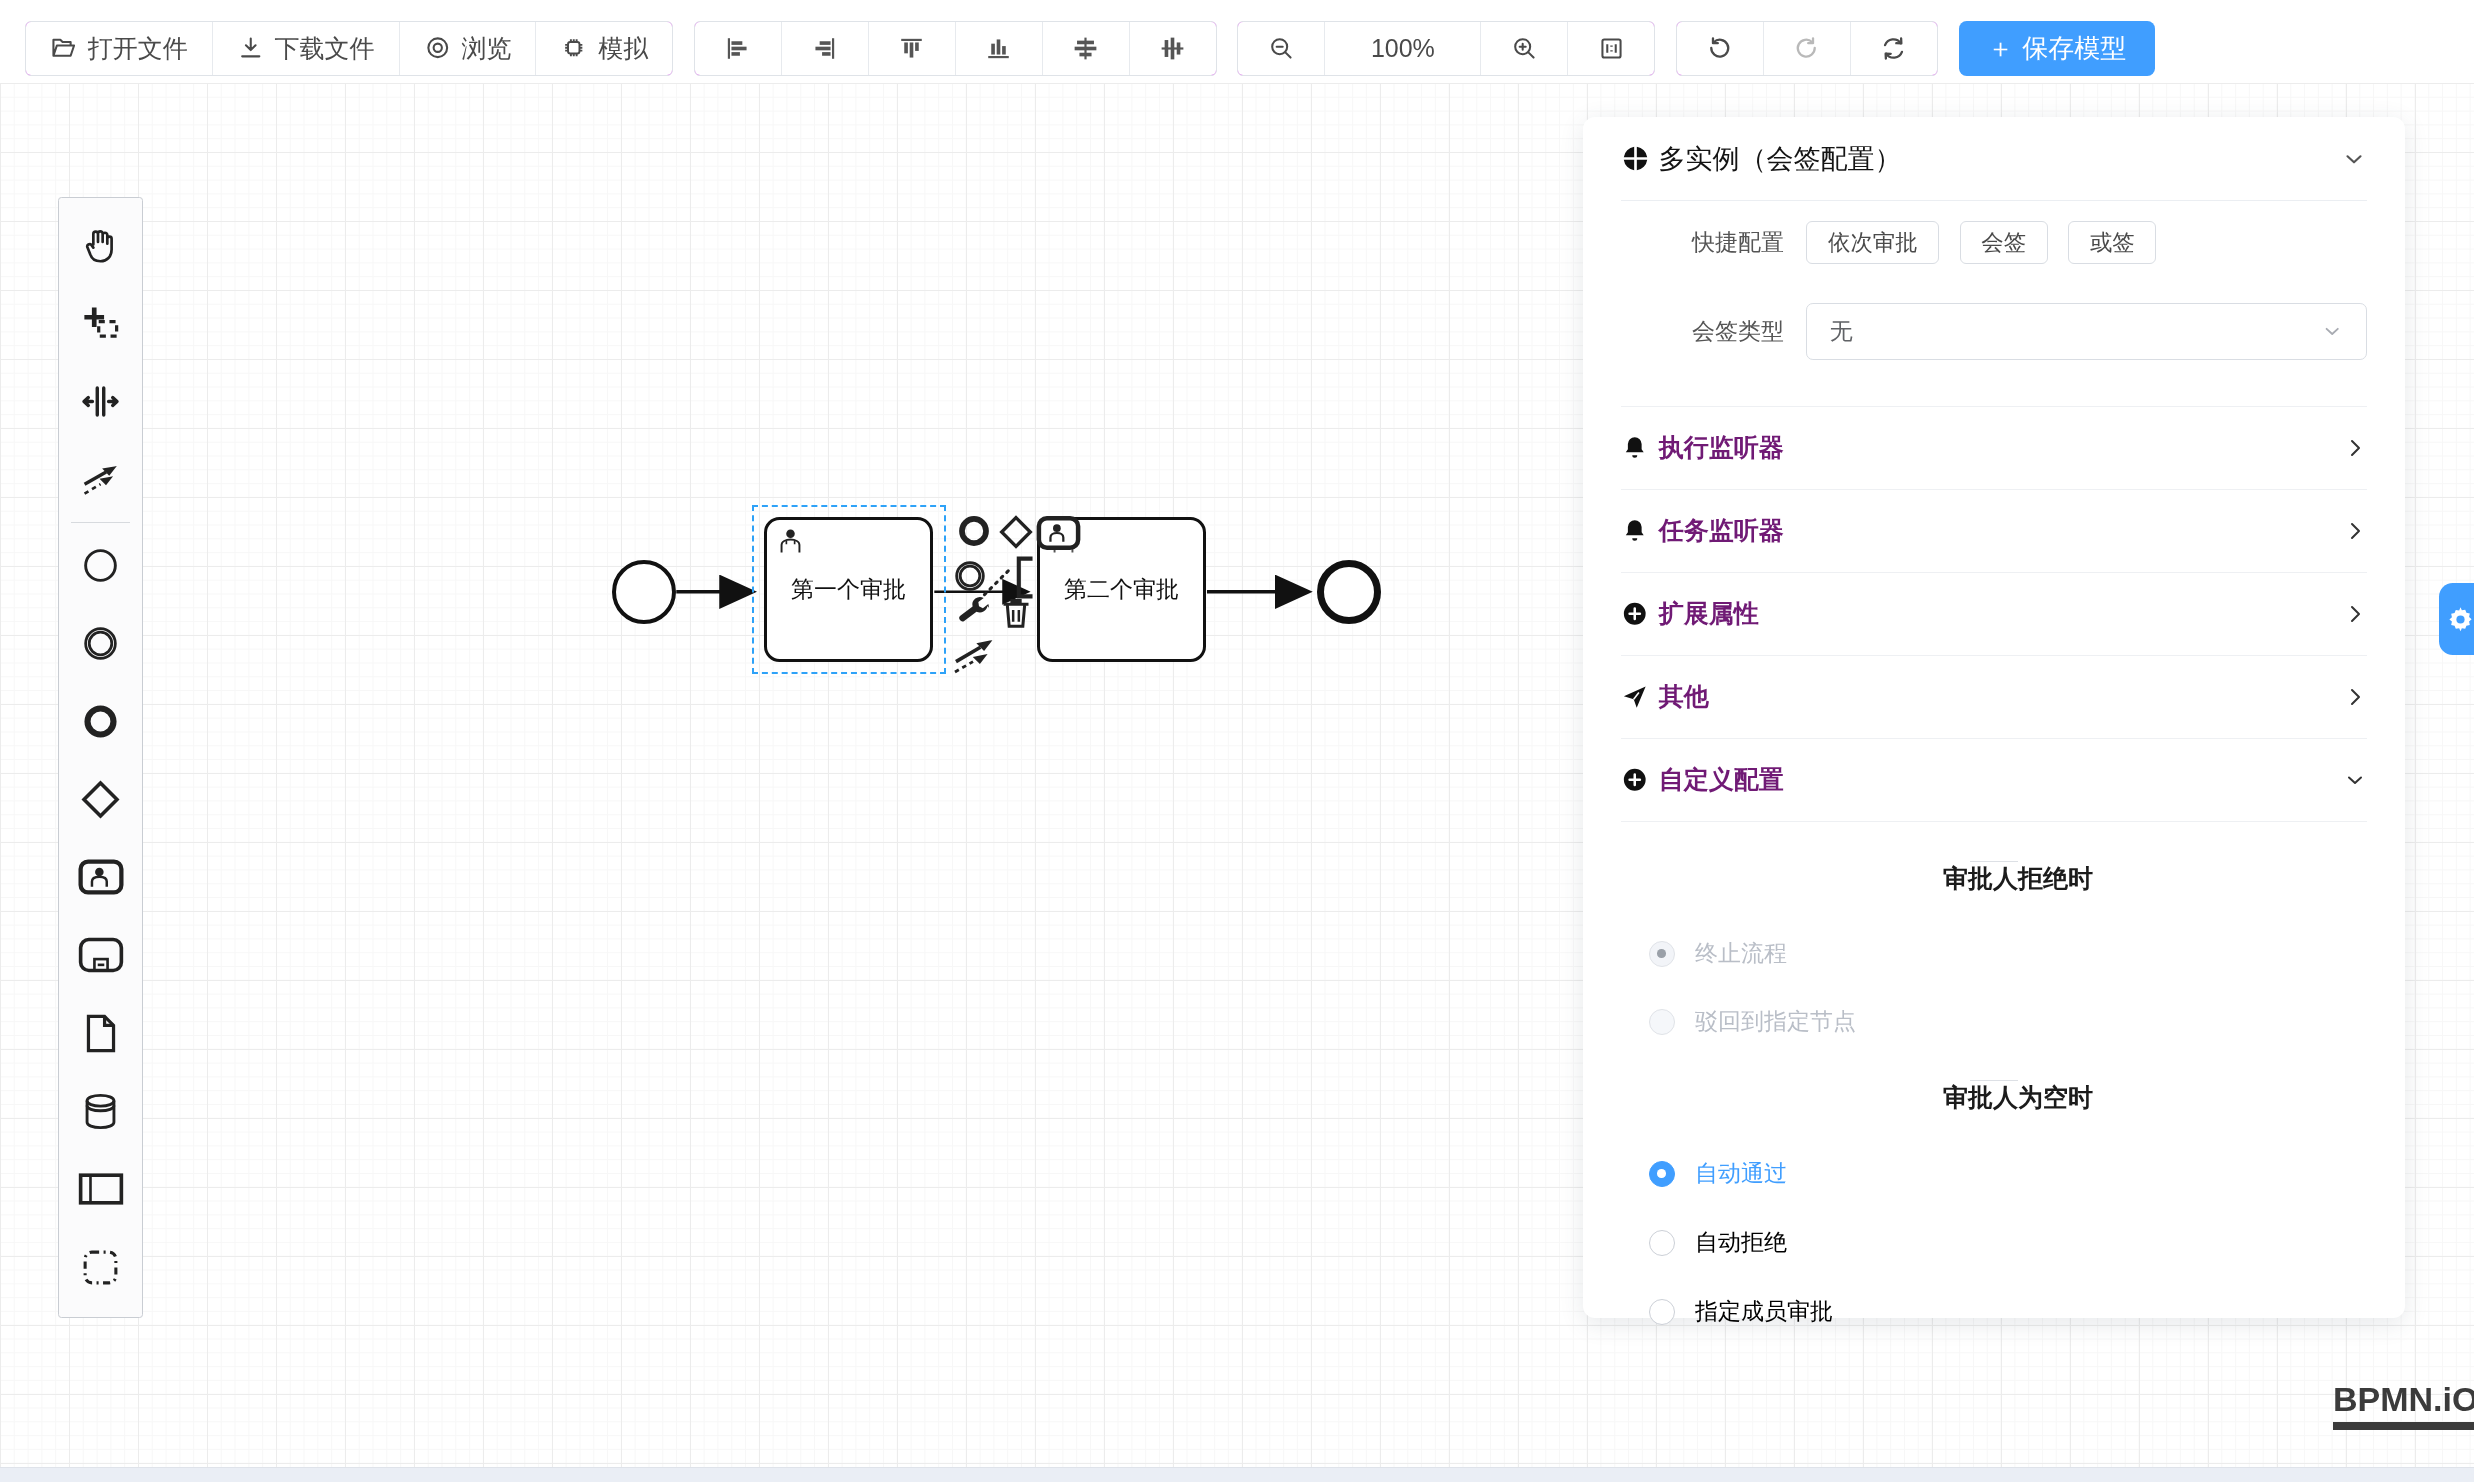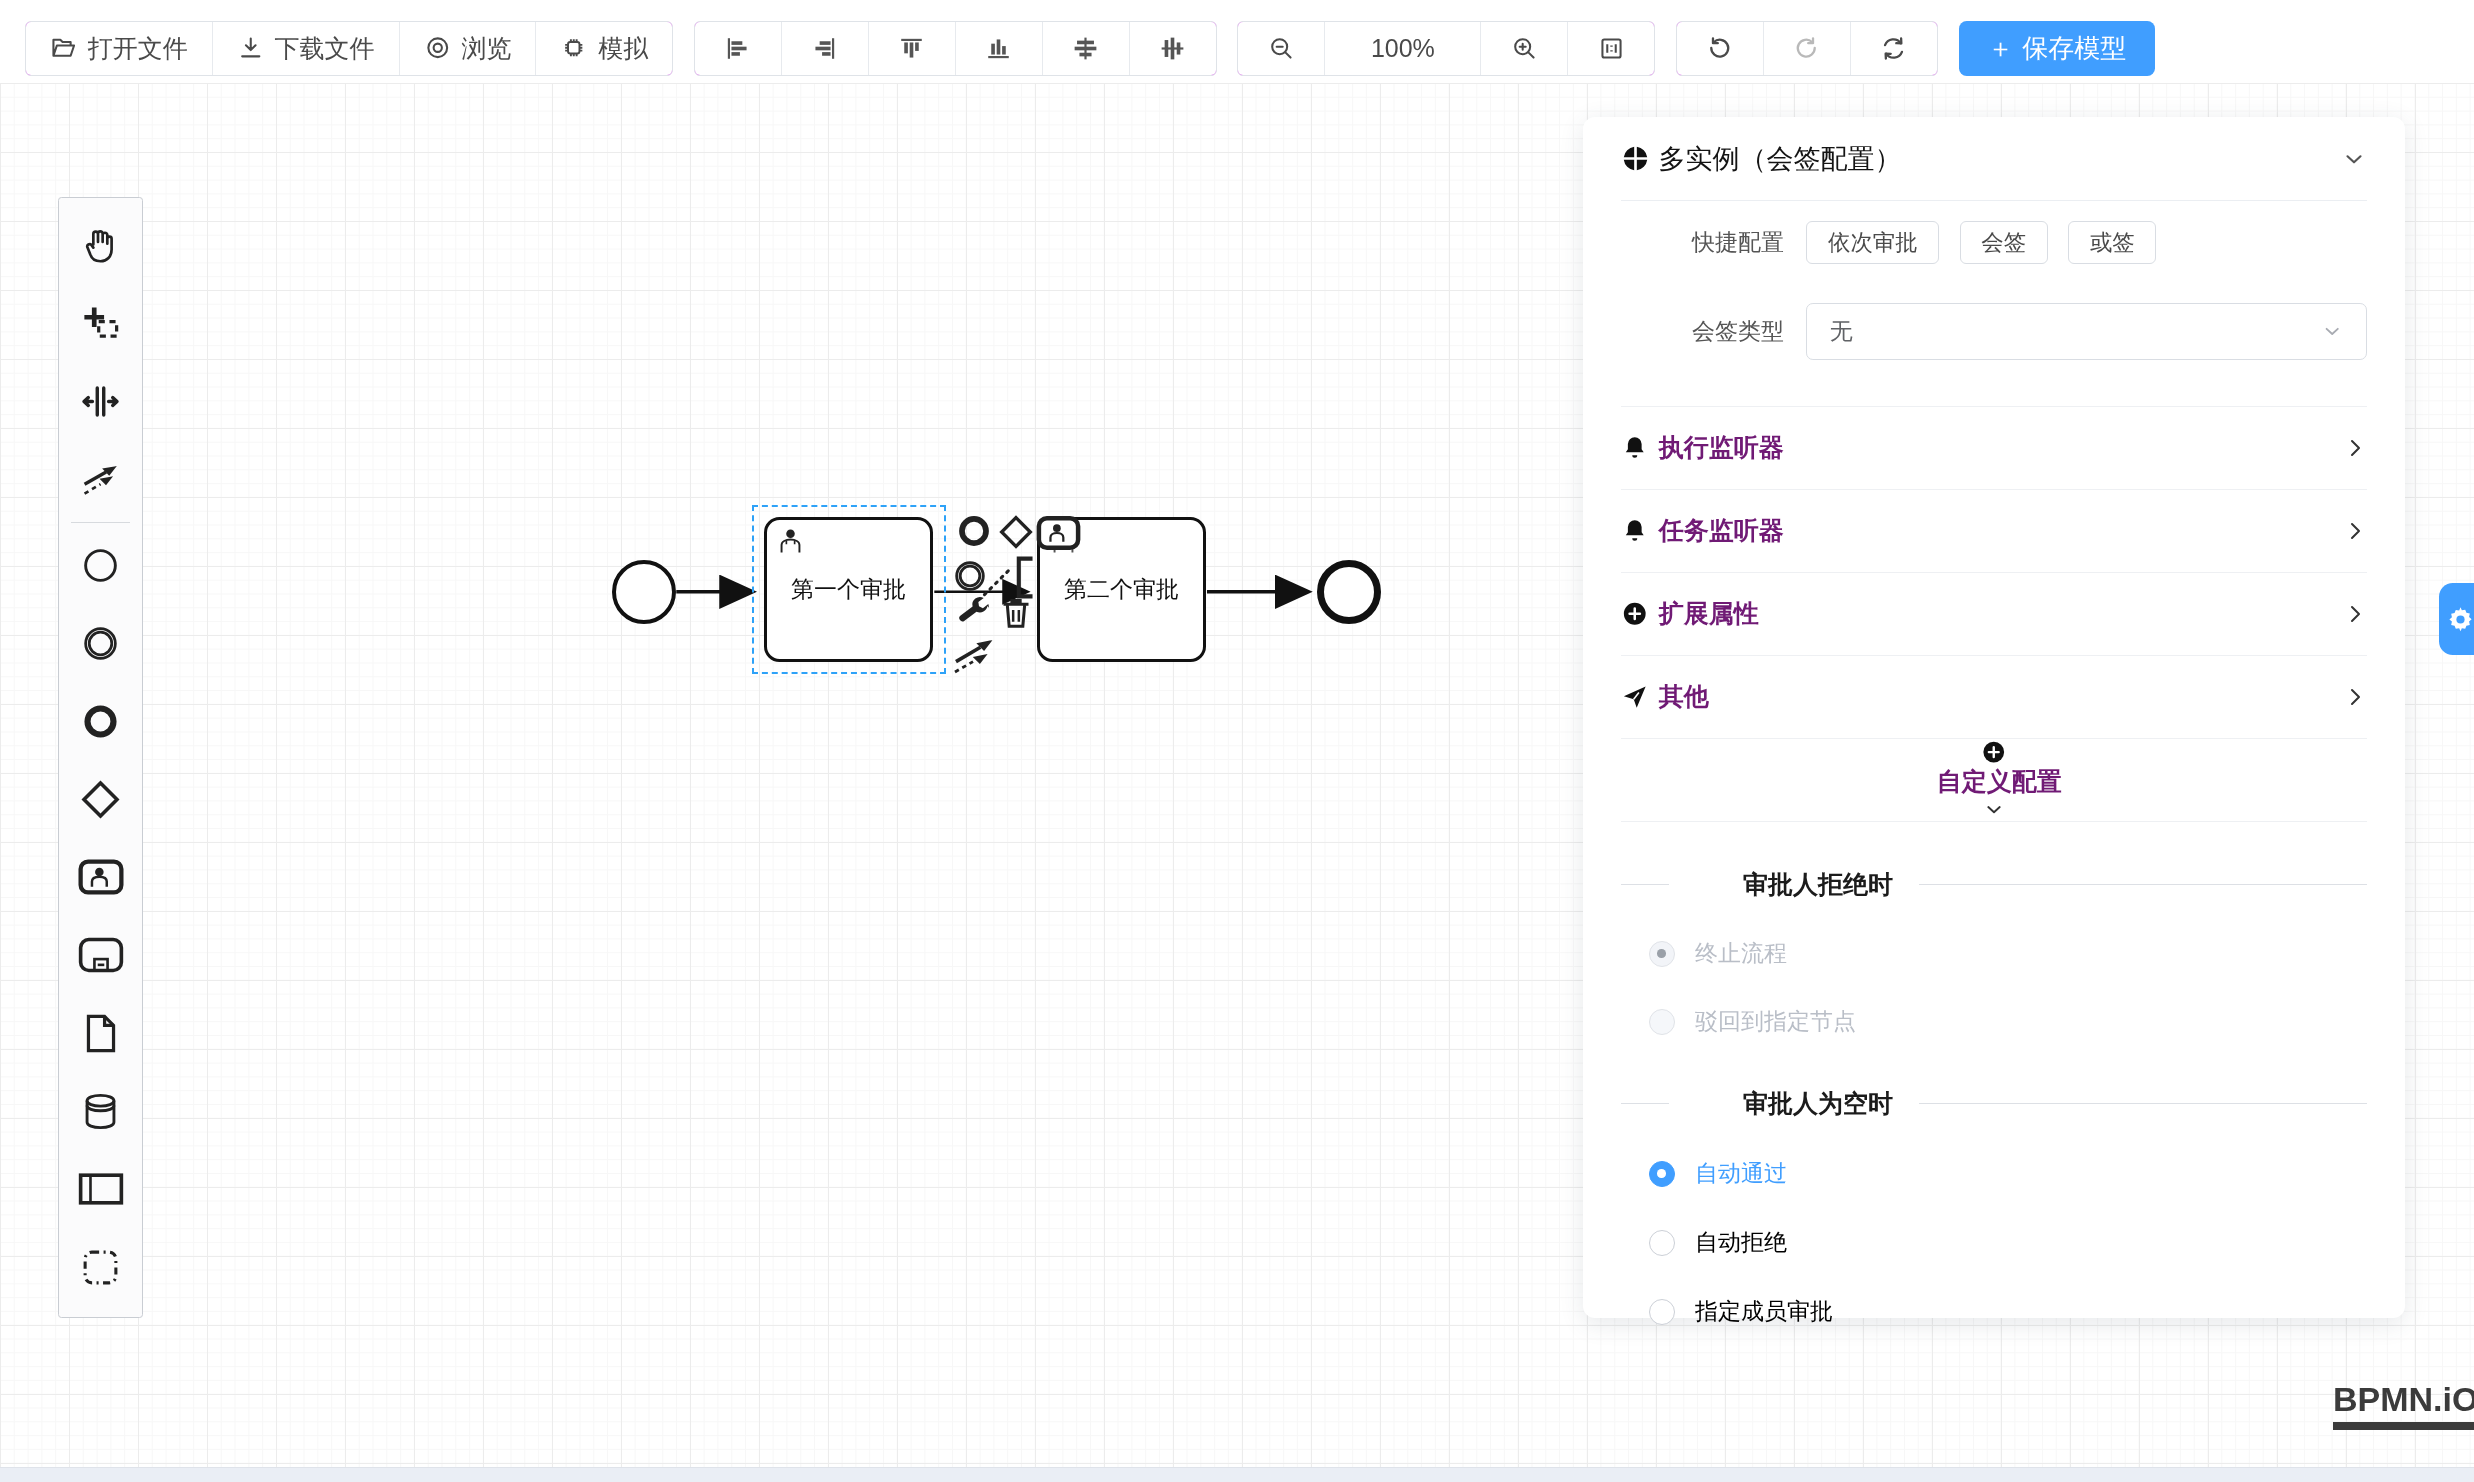--- a/index.html
+++ b/index.html
@@ -59,23 +59,23 @@
   .lbl{width:163px;text-align:right;font-size:23px;color:#555;margin-right:22.4px;flex:0 0 auto;}
   .quick-row{margin-top:20.6px;height:41px;}
   .q-btn{height:41px;padding:0 20.6px;border:0.9px solid #d9dde3;border-radius:6px;background:#fff;font-size:22.4px;
          color:#4a4a4a;display:flex;align-items:center;margin-right:20.6px;cursor:pointer;}
   .type-row{margin-top:40px;height:57px;}
   .select{flex:1;height:57px;border:0.9px solid #d9dde3;border-radius:6.9px;display:flex;align-items:center;
           padding:0 22.4px;font-size:23px;color:#606266;cursor:pointer;box-sizing:border-box;}
   .select .sel-val{flex:1;}
   .sections{margin-top:46px;}
   .sec-row{height:82px;display:flex;align-items:center;border-top:0.9px solid #eef0f3;cursor:pointer;}
-  .sec-row:last-child{border-bottom:0.9px solid #eef0f3;flex-direction:column;}
+  .sec-row:last-child{border-bottom:0.9px solid #eef0f3;}
   .sec-row .sec-ttl{font-size:25px;font-weight:bold;color:#701a75;margin-left:10.3px;flex:1;}
-  .div-head{display:flex;align-items:center;margin-top:39px;height:48px;}
+  .div-head{display:flex;align-items:center;margin-top:39px;height:48px;flex-direction:column;}
   .div-head .ln-s{width:48px;height:1.7px;background:#dde0e5;}
   .div-head .ln-l{flex:1;height:1.7px;background:#dde0e5;}
   .div-head .dh-ttl{font-size:25px;font-weight:bold;color:#1b1b1b;margin:0 26px 0 74px;}
   .radio-row{display:flex;align-items:center;margin-left:27.5px;cursor:pointer;height:36px;}
   .radio{width:26px;height:26px;border-radius:50%;box-sizing:border-box;margin-right:20.6px;flex:0 0 auto;
          display:flex;align-items:center;justify-content:center;}
   .radio.off{border:1.7px solid #ccd0d7;background:#fff;}
   .radio.on{background:#409EFF;border:1.7px solid #409EFF;}
   .radio.on .dot{width:8.6px;height:8.6px;border-radius:50%;background:#fff;}
   .radio.dis{border:1.7px solid #e0e3e8;background:#f5f7fa;}

